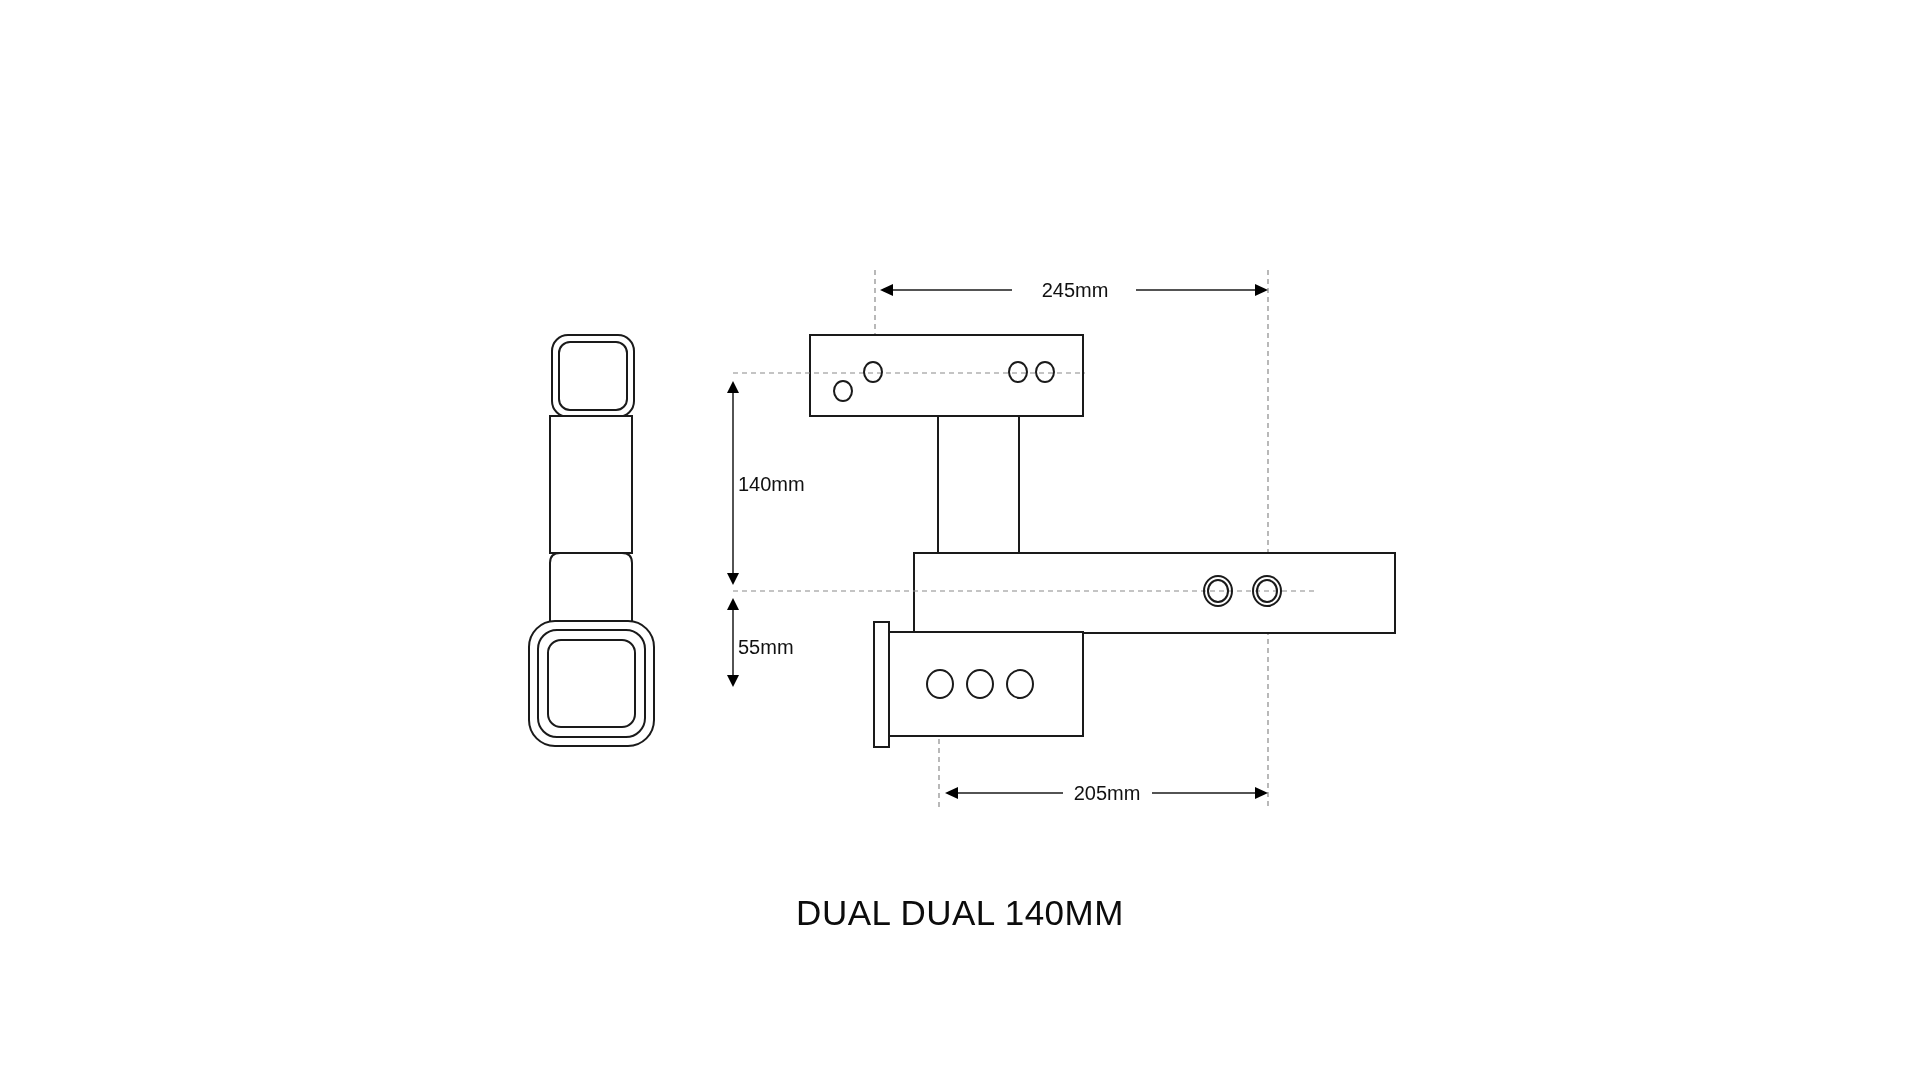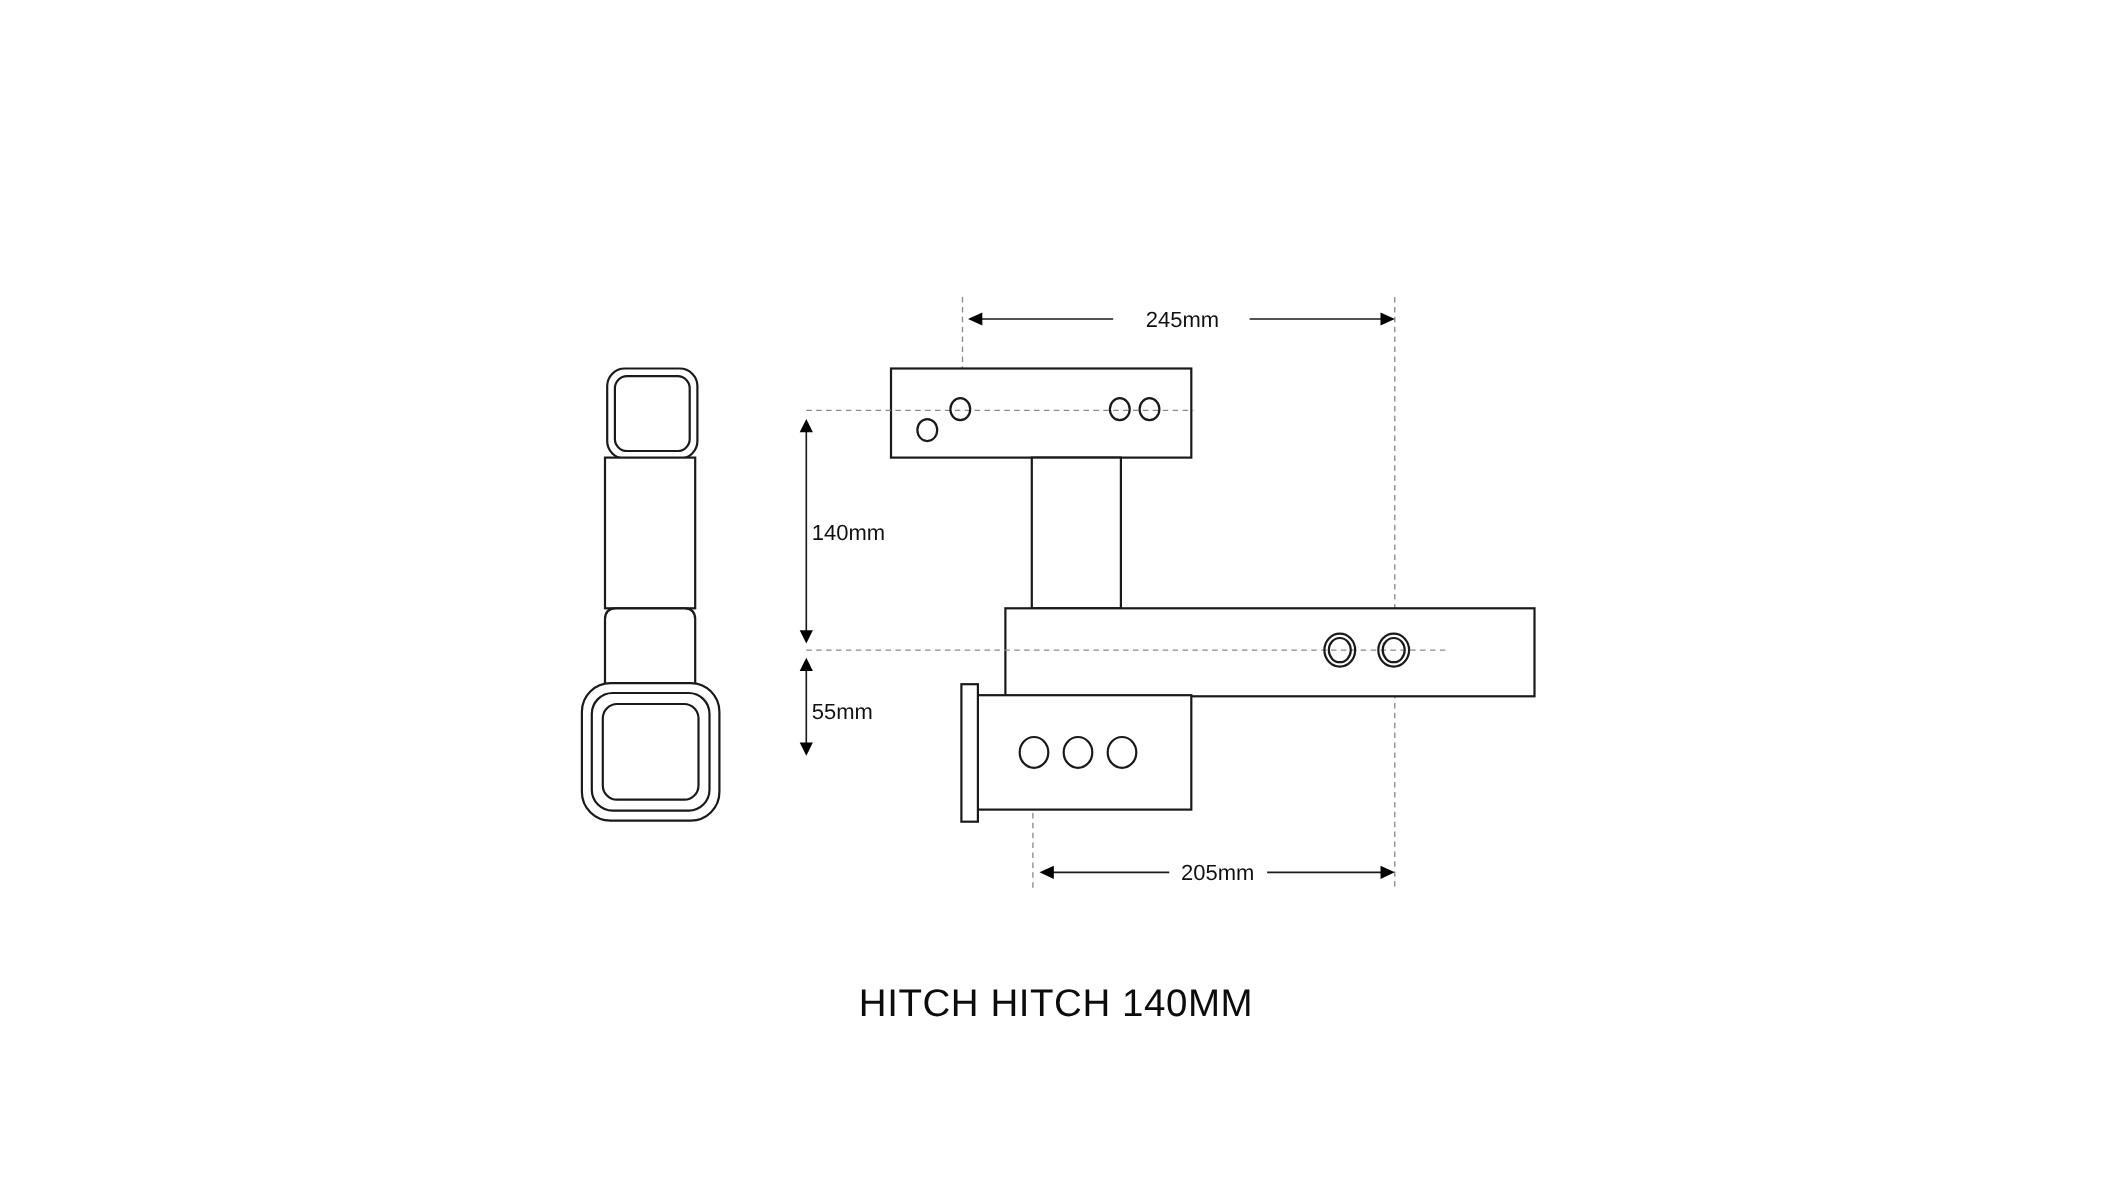--- a/index.html
+++ b/index.html
@@ -97,13 +97,13 @@
 
   <g>
     <line class="dim" x1="952" y1="793" x2="1063" y2="793"></line>
     <line class="dim" x1="1152" y1="793" x2="1257" y2="793"></line>
     <polygon class="arrow" points="945,793 958,787 958,799"></polygon>
     <polygon class="arrow" points="1268,793 1255,787 1255,799"></polygon>
     <text class="dim-label" x="1107" y="800" text-anchor="middle">205mm</text>
   </g>
 </svg>
 
-<div id="title">HITCH HITCH 140MM</div>
+<div id="title">DUAL DUAL 140MM</div>
 
 </body></html>

